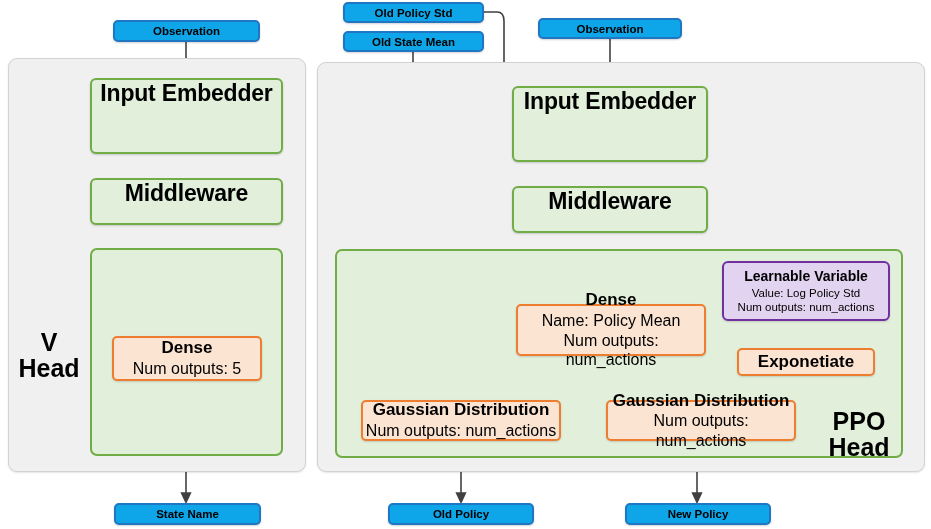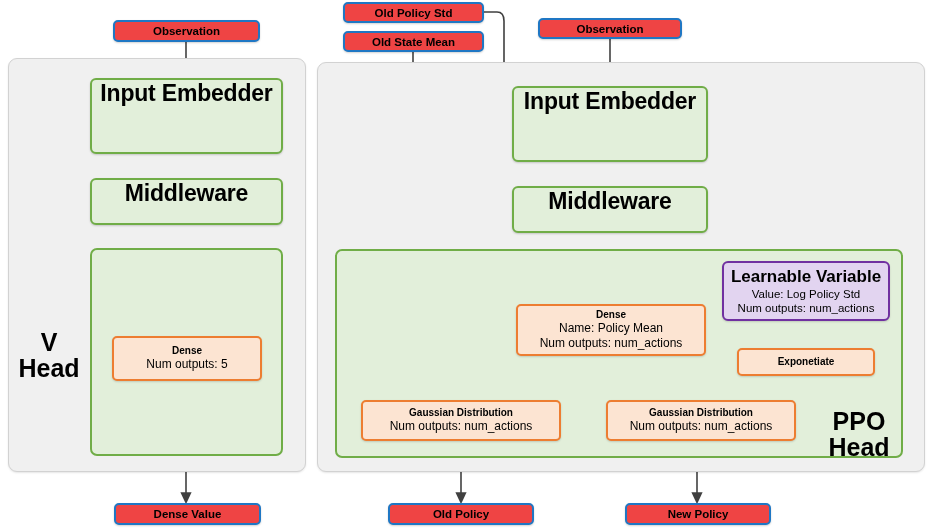--- a/index.html
+++ b/index.html
@@ -55,43 +55,43 @@
     border-radius: 5px;
     display: flex;
     flex-direction: column;
     align-items: center;
     justify-content: center;
     color: #000000;
     box-shadow: 0 1px 2px rgba(0,0,0,0.15);
     text-align: center;
     line-height: 1.22;
   }
-  .orange-block .t1 { font-size: 10px; font-weight: bold; }
-  .orange-block .t2 { font-size: 12px; font-weight: normal; }
+  .orange-block .t1 { font-size: 17px; font-weight: bold; }
+  .orange-block .t2 { font-size: 16px; font-weight: normal; }
 
   
   .purple-block {
     background: #e2d4f0;
     border: 2px solid #7030a0;
     border-radius: 6px;
     display: flex;
     flex-direction: column;
     align-items: center;
     justify-content: center;
     color: #000000;
     box-shadow: 0 1px 2px rgba(0,0,0,0.15);
     text-align: center;
     line-height: 1.22;
   }
-  .purple-block .t1 { font-size: 17px; font-weight: bold; }
+  .purple-block .t1 { font-size: 14px; font-weight: bold; }
   .purple-block .t2 { font-size: 11.5px; font-weight: normal; }
 
   
   .blue-pill {
-    background: #ef4444;
+    background: #0ea5e9;
     border: 2px solid #1f77c4;
     border-radius: 5px;
     display: flex;
     align-items: center;
     justify-content: center;
     color: #000000;
     font-size: 11.5px;
     font-weight: bold;
     box-shadow: 0 1px 2px rgba(0,0,0,0.18);
   }
@@ -180,21 +180,21 @@
   <div class="abs green-block" style="left:90px; top:178px; width:193px; height:47px;">
     <span class="blk-label">Middleware</span>
   </div>
 
   <div class="abs orange-block" style="left:112px; top:336px; width:150px; height:45px;">
     <span class="t1">Dense</span>
     <span class="t2">Num outputs: 5</span>
   </div>
 
   <div class="abs blue-pill" style="left:114px; top:503px; width:147px; height:22px;">
-    <span>Dense Value</span>
+    <span>State Name</span>
   </div>
 
   <div class="abs group-box" style="left:317px; top:62px; width:608px; height:410px;"></div>
 
   <div class="abs green-group" style="left:335px; top:249px; width:568px; height:209px;"></div>
 
   <div class="abs head-label" style="left:818px; top:399px; width:82px; height:70px;">
     <span>PPO</span>
     <span>Head</span>
   </div>

